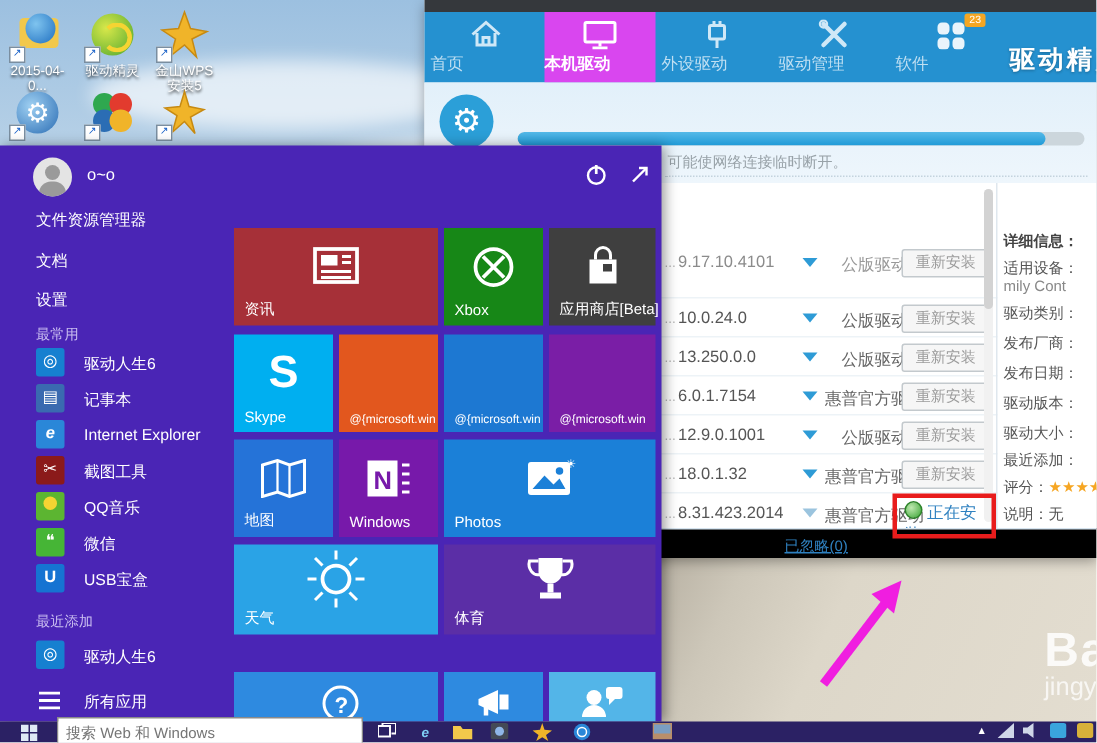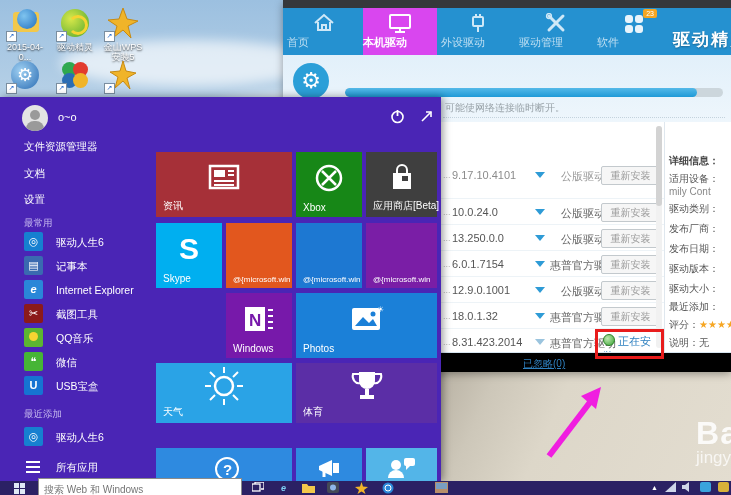--- a/index.html
+++ b/index.html
@@ -401,20 +401,30 @@
   <div class="tile" style="left:226px;top:126px;width:66px;height:65px;background:#e2571e">
     <span class="tlbl" style="font-size:8px">@{microsoft.win</span>
   </div>
   <div class="tile" style="left:296px;top:126px;width:66px;height:65px;background:#1d78d2">
     <span class="tlbl" style="font-size:8px">@{microsoft.win</span>
   </div>
   <div class="tile" style="left:366px;top:126px;width:71px;height:65px;background:#7a1ea6">
     <span class="tlbl" style="font-size:8px">@{microsoft.win</span>
   </div>
 
+  <div class="tile" style="left:156px;top:196px;width:66px;height:65px;background:#2573d8">
+    <div class="tctr">
+      <svg width="32" height="26">
+          <path d="M2 4 L12 1 L20 4 L30 1 V22 L20 25 L12 22 L2 25 Z" fill="none" stroke="#fff" stroke-width="2"></path>
+          <line x1="12" y1="1" x2="12" y2="22" stroke="#fff" stroke-width="1.5"></line>
+          <line x1="20" y1="4" x2="20" y2="25" stroke="#fff" stroke-width="1.5"></line>
+        </svg>
+    </div>
+    <span class="tlbl">地图</span>
+  </div>
   <div class="tile" style="left:226px;top:196px;width:66px;height:65px;background:#7719aa">
     <div class="tctr">
       <svg width="32" height="30">
           <rect x="2" y="3" width="20" height="24" fill="#fff"></rect>
           <text x="6" y="22" font-size="17" font-weight="bold" fill="#7719aa" font-family="Liberation Sans,sans-serif">N</text>
           <line x1="25" y1="6" x2="30" y2="6" stroke="#fff" stroke-width="2"></line>
           <line x1="25" y1="12" x2="30" y2="12" stroke="#fff" stroke-width="2"></line>
           <line x1="25" y1="18" x2="30" y2="18" stroke="#fff" stroke-width="2"></line>
           <line x1="25" y1="24" x2="30" y2="24" stroke="#fff" stroke-width="2"></line>
         </svg>

